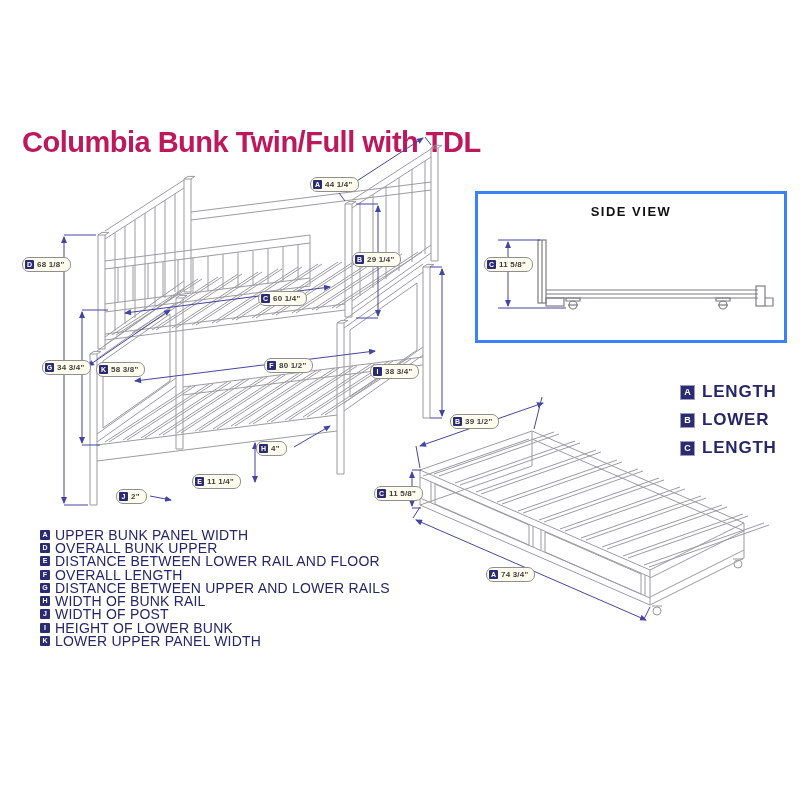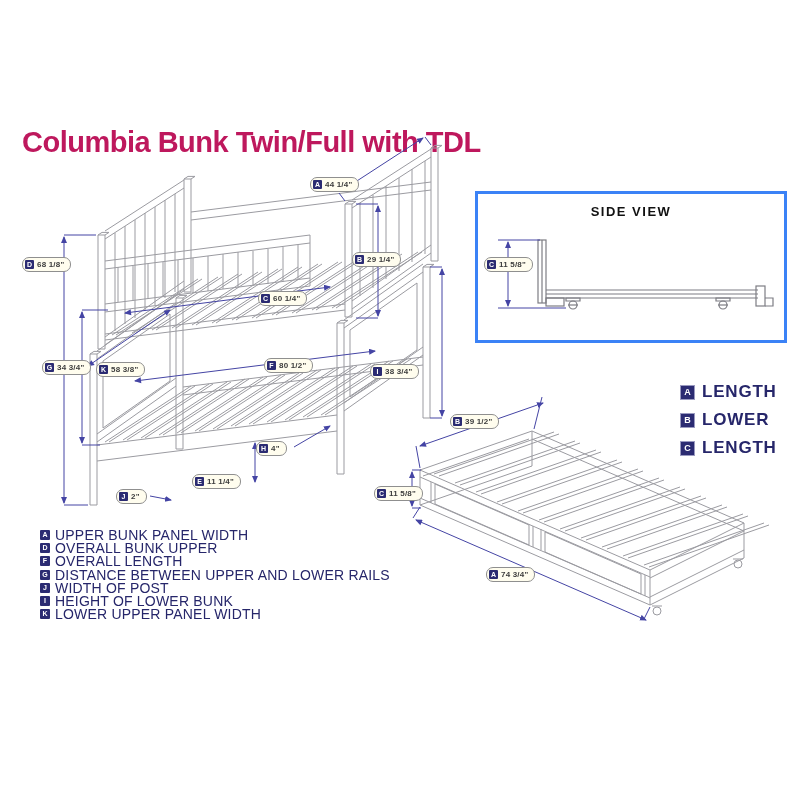--- a/index.html
+++ b/index.html
@@ -294,28 +294,36 @@
   <div class="legend">
     <div class="row">
       <span class="lb">A</span>
       <span class="ll">UPPER BUNK PANEL WIDTH</span>
       </div>
     <div class="row">
       <span class="lb">D</span>
       <span class="ll">OVERALL BUNK UPPER</span>
       </div>
     <div class="row">
+      <span class="lb">E</span>
+      <span class="ll">DISTANCE BETWEEN LOWER RAIL AND FLOOR</span>
+      </div>
+    <div class="row">
       <span class="lb">F</span>
       <span class="ll">OVERALL LENGTH</span>
       </div>
     <div class="row">
       <span class="lb">G</span>
       <span class="ll">DISTANCE BETWEEN UPPER AND LOWER RAILS</span>
       </div>
     <div class="row">
+      <span class="lb">H</span>
+      <span class="ll">WIDTH OF BUNK RAIL</span>
+      </div>
+    <div class="row">
       <span class="lb">J</span>
       <span class="ll">WIDTH OF POST</span>
       </div>
     <div class="row">
       <span class="lb">I</span>
       <span class="ll">HEIGHT OF LOWER BUNK</span>
       </div>
     <div class="row">
       <span class="lb">K</span>
       <span class="ll">LOWER UPPER PANEL WIDTH</span>

